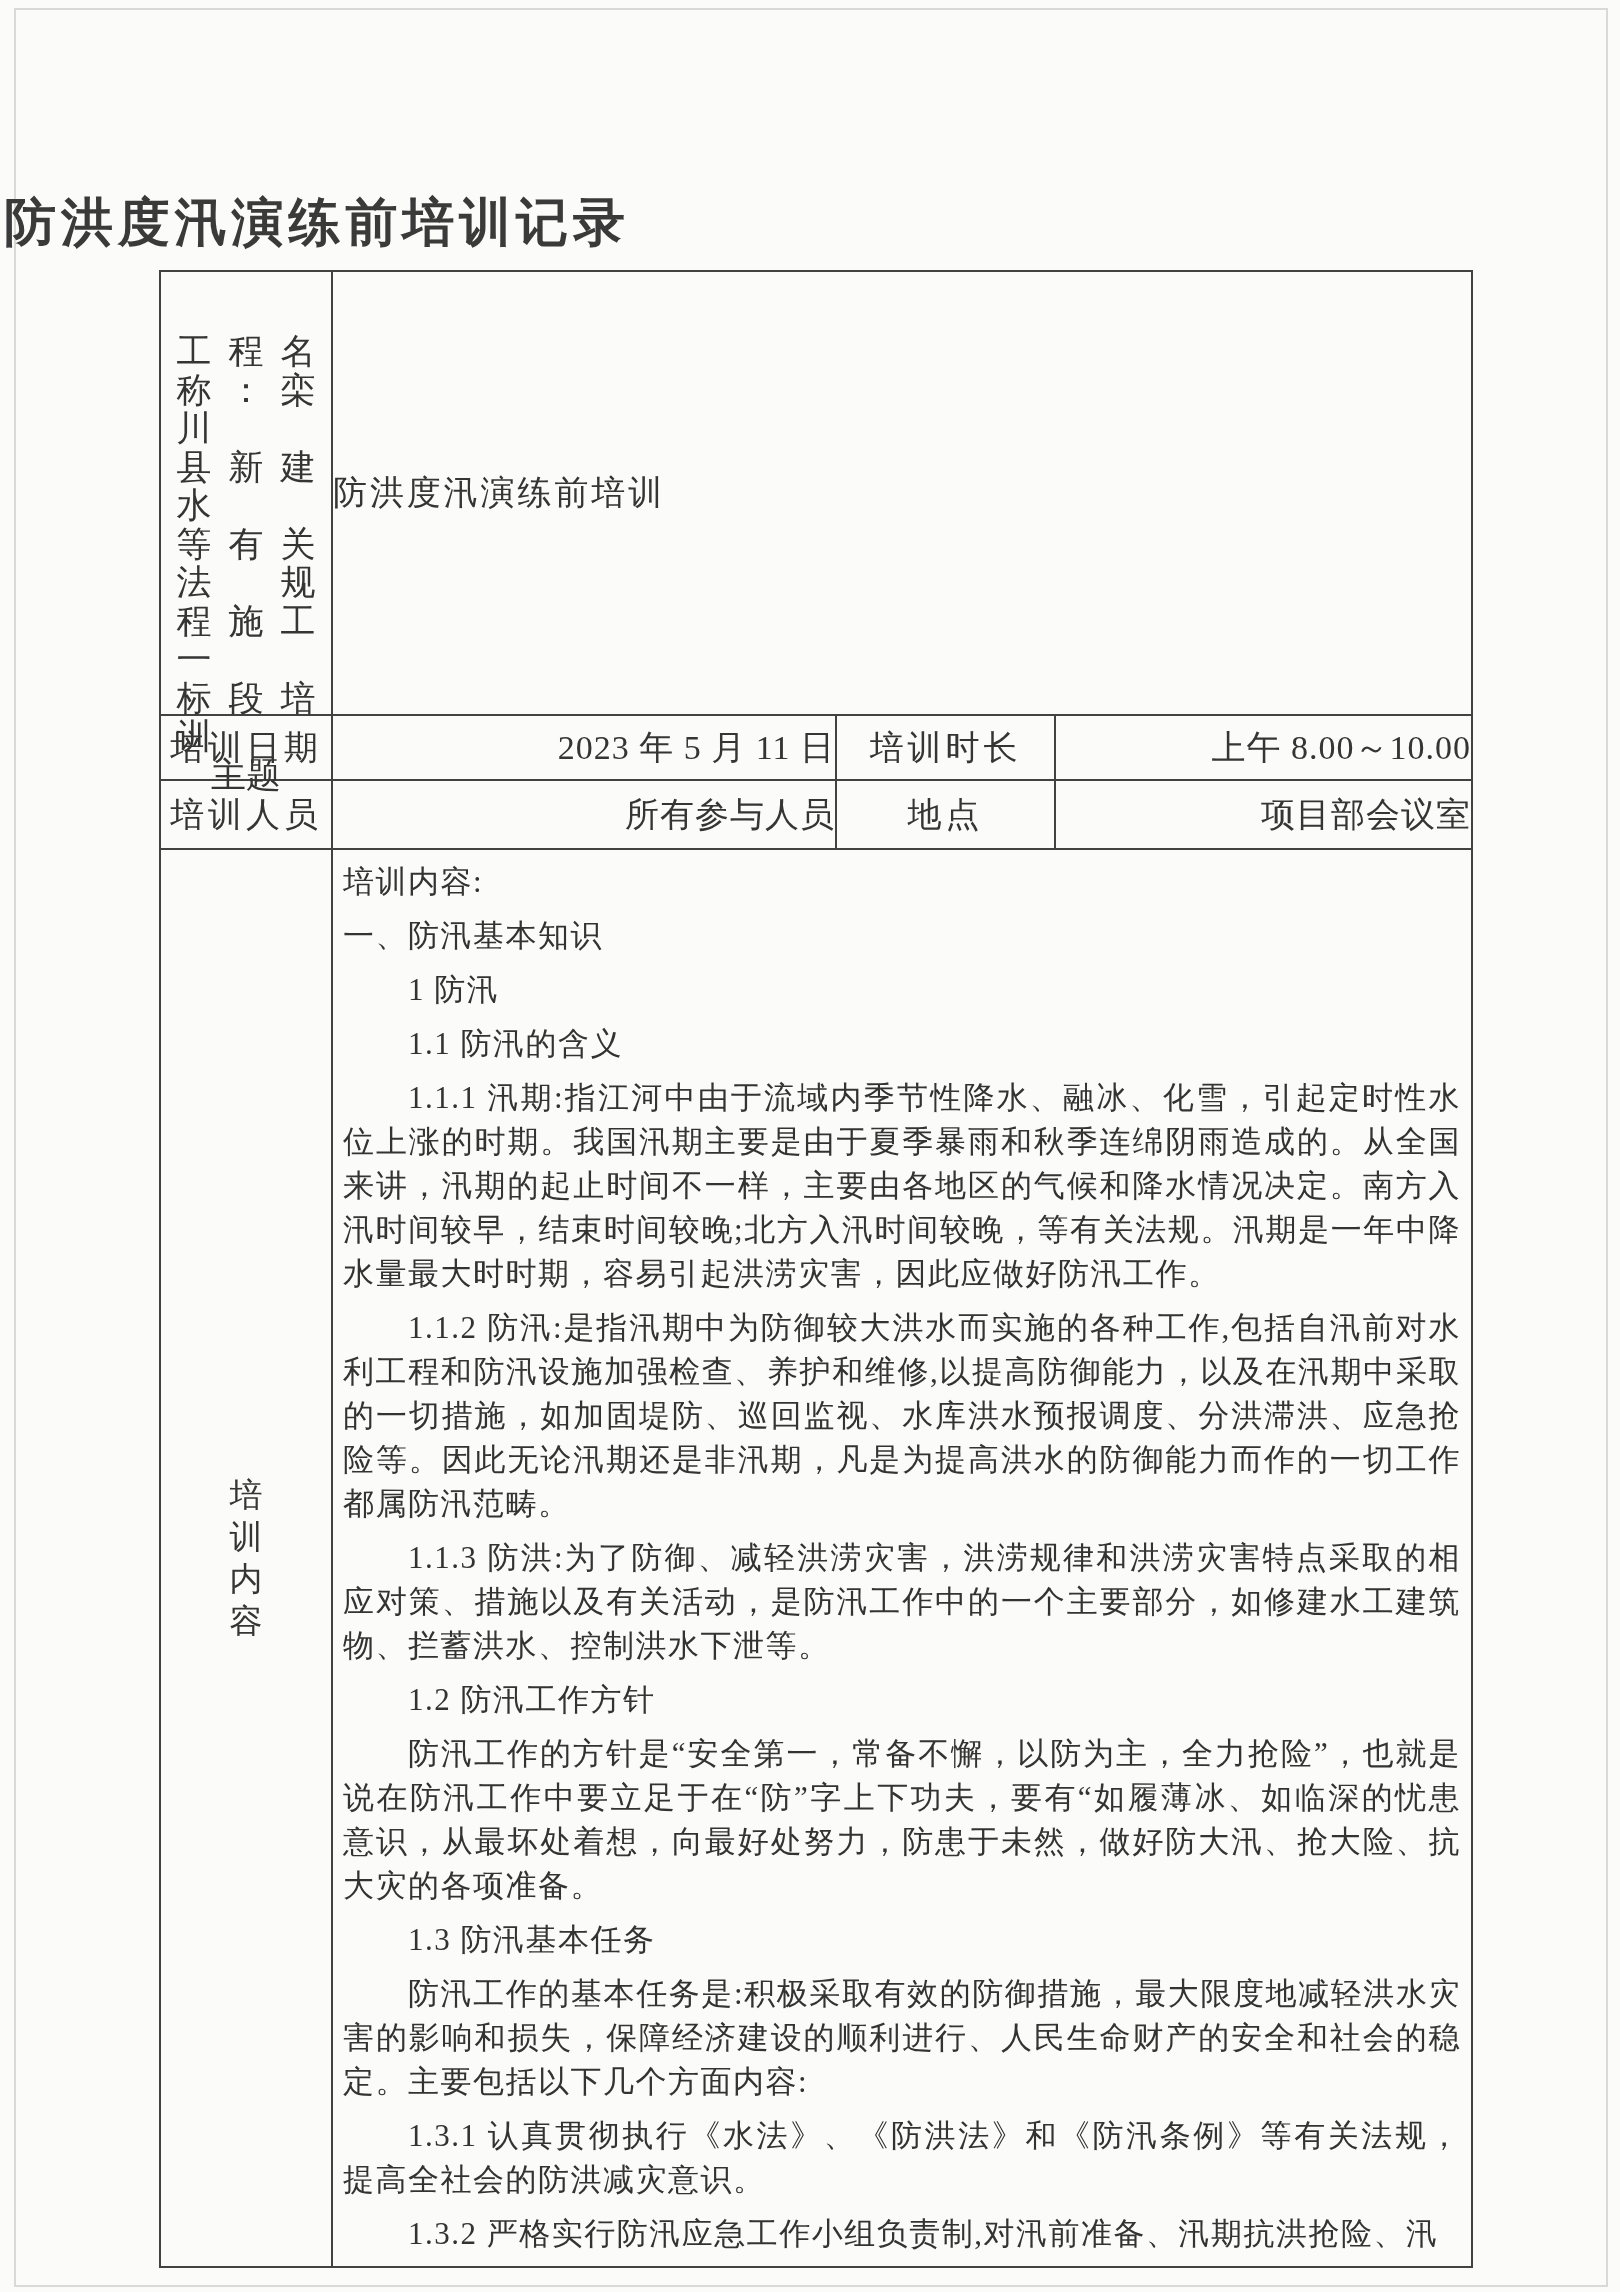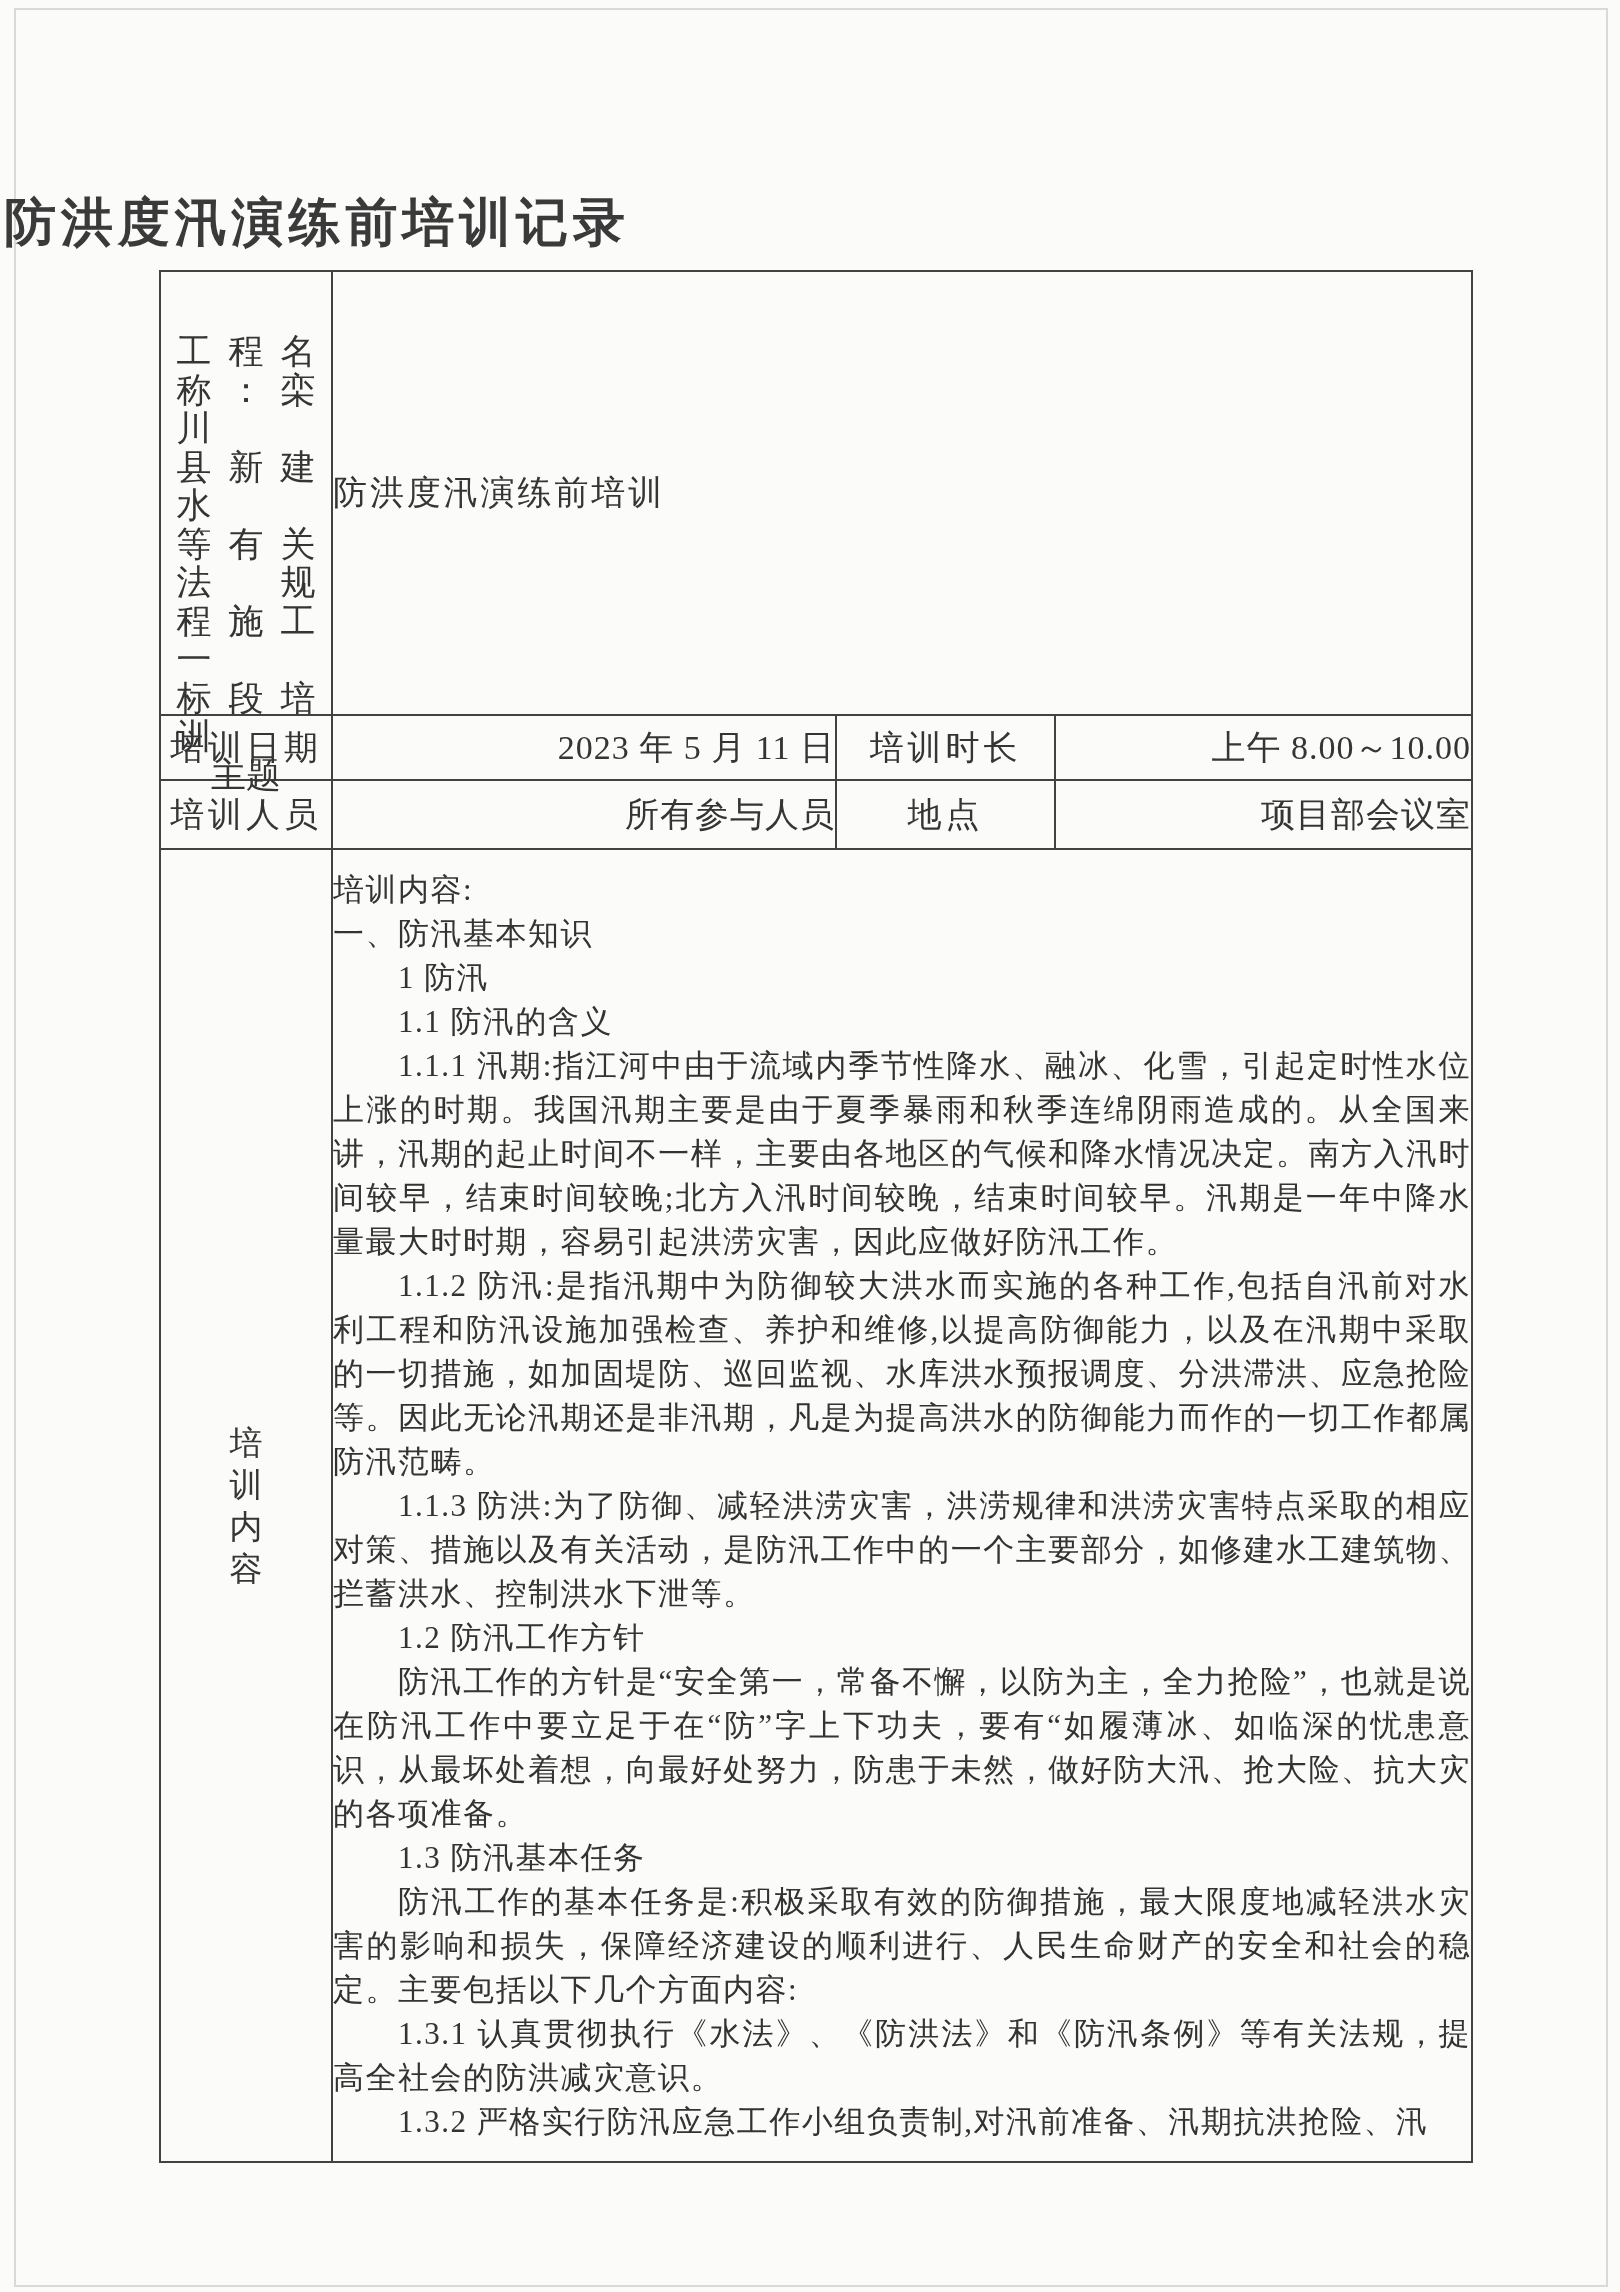--- a/index.html
+++ b/index.html
@@ -86,21 +86,21 @@
     font-size: 33px;
     line-height: 42px;
     letter-spacing: 0;
   }
   td.content-cell {
     vertical-align: top;
     padding: 10.8px 14.7px 0 14.7px;
     overflow: hidden;
   }
   td.content-cell p {
-    margin: 0;
+    margin: 10px;
     font-size: 31px;
     line-height: 44px;
     letter-spacing: 1.5px;
     text-align: justify;
     color: #333333;
   }
   td.content-cell p.ind { text-indent: 65px; }
 </style>
 </head>
 <body>
@@ -154,21 +154,21 @@
             <div>训</div>
             <div>内</div>
             <div>容</div>
           </div>
         </td>
         <td class="content-cell" colspan="3">
           <p>培训内容:</p>
           <p>一、防汛基本知识</p>
           <p class="ind">1 防汛</p>
           <p class="ind">1.1 防汛的含义</p>
-          <p class="ind">1.1.1 汛期:指江河中由于流域内季节性降水、融冰、化雪，引起定时性水位上涨的时期。我国汛期主要是由于夏季暴雨和秋季连绵阴雨造成的。从全国来讲，汛期的起止时间不一样，主要由各地区的气候和降水情况决定。南方入汛时间较早，结束时间较晚;北方入汛时间较晚，结束时间较早。汛期是一年中降水量最大时时期，容易引起洪涝灾害，因此应做好防汛工作。</p>
+          <p class="ind">1.1.1 汛期:指江河中由于流域内季节性降水、融冰、化雪，引起定时性水位上涨的时期。我国汛期主要是由于夏季暴雨和秋季连绵阴雨造成的。从全国来讲，汛期的起止时间不一样，主要由各地区的气候和降水情况决定。南方入汛时间较早，结束时间较晚;北方入汛时间较晚，等有关法规。汛期是一年中降水量最大时时期，容易引起洪涝灾害，因此应做好防汛工作。</p>
           <p class="ind">1.1.2 防汛:是指汛期中为防御较大洪水而实施的各种工作,包括自汛前对水利工程和防汛设施加强检查、养护和维修,以提高防御能力，以及在汛期中采取的一切措施，如加固堤防、巡回监视、水库洪水预报调度、分洪滞洪、应急抢险等。因此无论汛期还是非汛期，凡是为提高洪水的防御能力而作的一切工作都属防汛范畴。</p>
           <p class="ind">1.1.3 防洪:为了防御、减轻洪涝灾害，洪涝规律和洪涝灾害特点采取的相应对策、措施以及有关活动，是防汛工作中的一个主要部分，如修建水工建筑物、拦蓄洪水、控制洪水下泄等。</p>
           <p class="ind">1.2 防汛工作方针</p>
           <p class="ind">防汛工作的方针是“安全第一，常备不懈，以防为主，全力抢险”，也就是说在防汛工作中要立足于在“防”字上下功夫，要有“如履薄冰、如临深的忧患意识，从最坏处着想，向最好处努力，防患于未然，做好防大汛、抢大险、抗大灾的各项准备。</p>
           <p class="ind">1.3 防汛基本任务</p>
           <p class="ind">防汛工作的基本任务是:积极采取有效的防御措施，最大限度地减轻洪水灾害的影响和损失，保障经济建设的顺利进行、人民生命财产的安全和社会的稳定。主要包括以下几个方面内容:</p>
           <p class="ind">1.3.1 认真贯彻执行《水法》、《防洪法》和《防汛条例》等有关法规，提高全社会的防洪减灾意识。</p>
           <p class="ind">1.3.2 严格实行防汛应急工作小组负责制,对汛前准备、汛期抗洪抢险、汛</p>
         </td>
       </tr>

